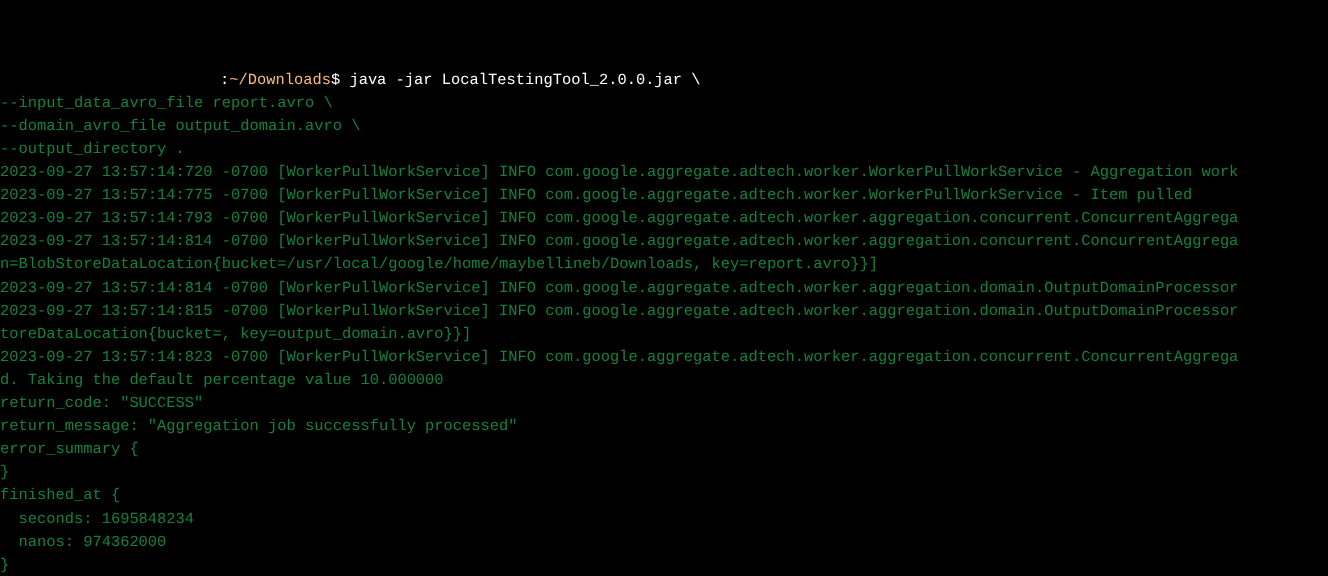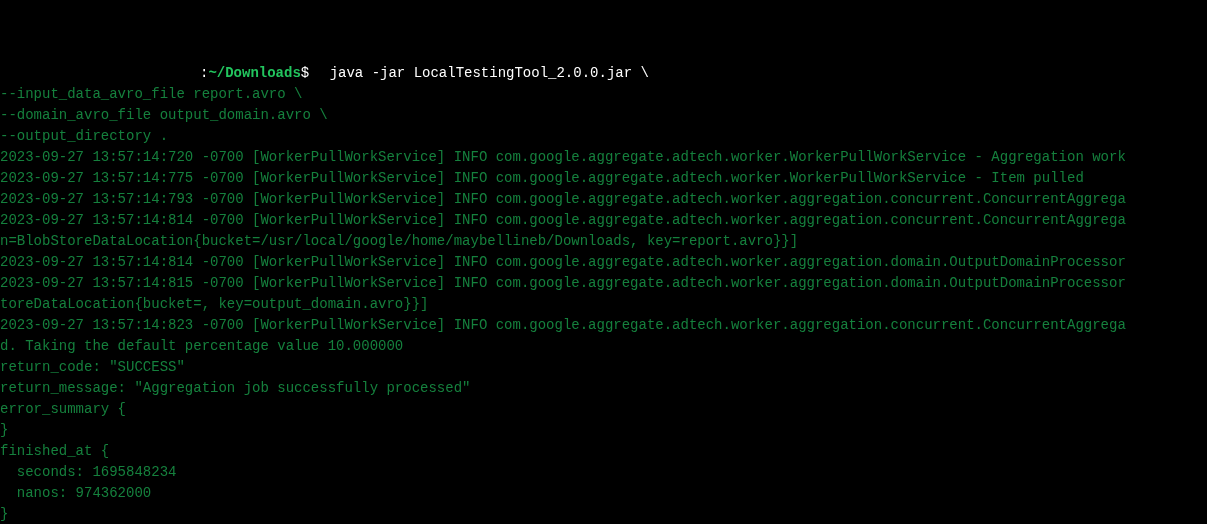--- a/index.html
+++ b/index.html
@@ -30,29 +30,28 @@
       color: #000000;
       display: inline-block;
       width: 200px;
       height: 14px;
       vertical-align: middle;
     }
     .colon {
       color: #ffffff;
     }
     .path {
-      color: #22c55e;
-      font-weight: bold;
+      color: #fdba74;
+      font-weight: normal;
     }
     .dollar {
       color: #ffffff;
     }
     .command {
       color: #ffffff;
-      margin-left: 12px;
     }
     .log-line {
       color: #15803d;
       display: block;
     }
   </style>
 </head>
 <body>
 
 

